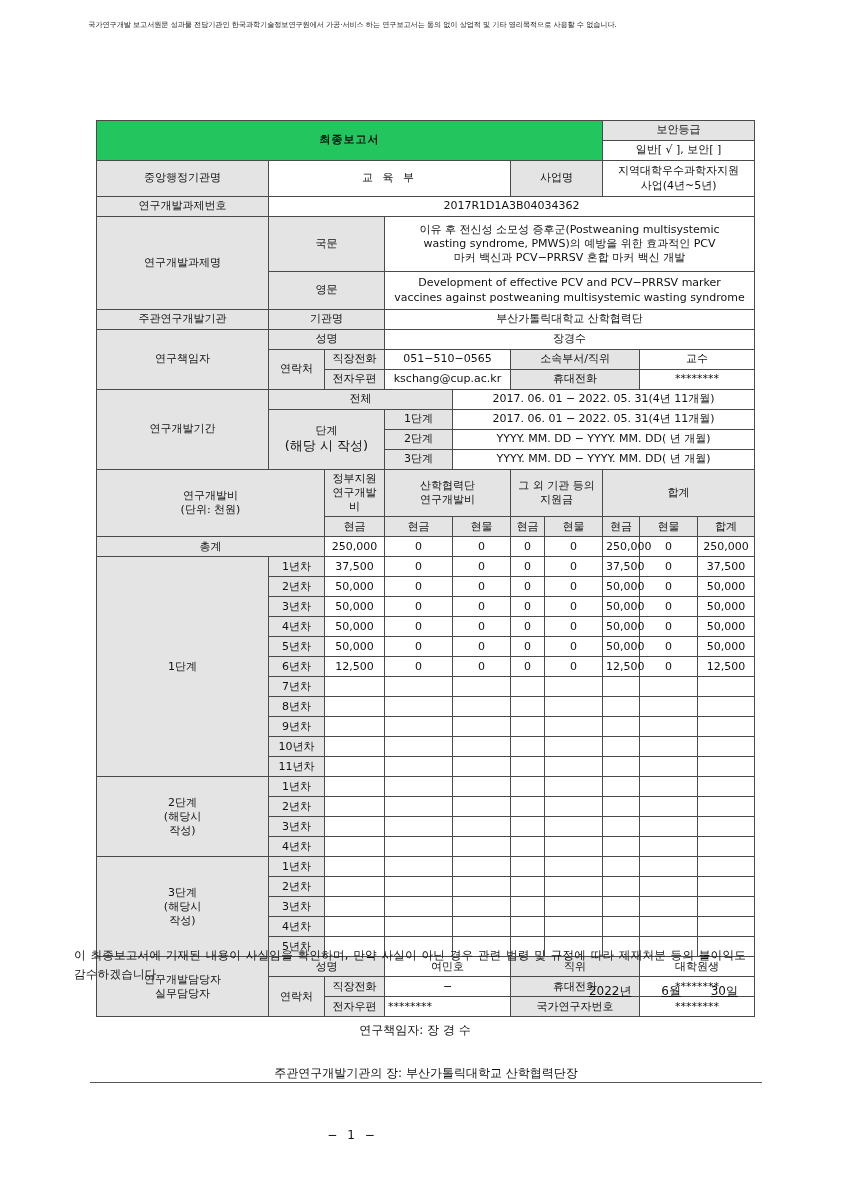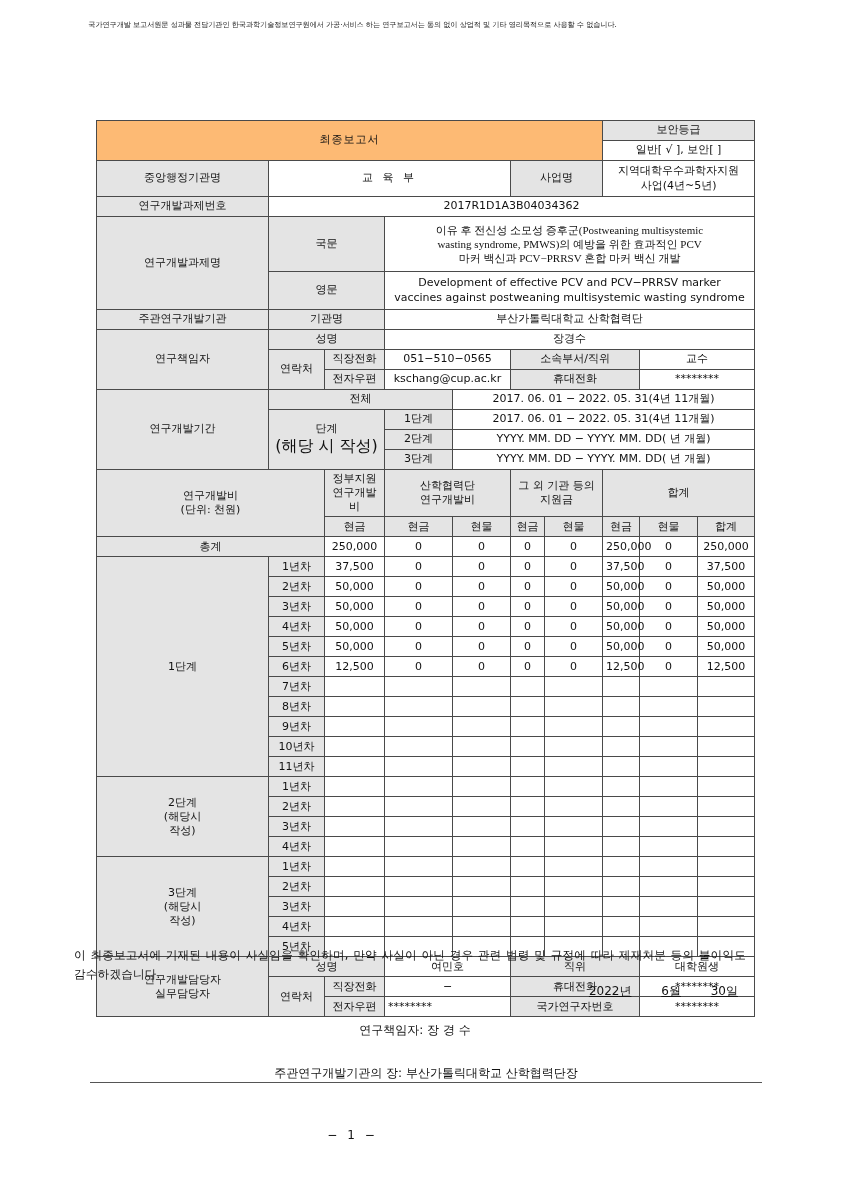--- a/index.html
+++ b/index.html
@@ -44,28 +44,28 @@
     text-align: center;
     vertical-align: middle;
     line-height: 1.28;
     height: 20px;
     color: #111;
   }
   .hd { background: #e4e4e4; }
   .white { background: #ffffff; }
   .title-cell {
     font-size: 19px;
-    font-weight: normal;
+    font-weight: bold;
     letter-spacing: 1px;
     height: 38px;
-    background: #fdba74;
+    background: #22c55e;
   }
   .num { text-align: right; padding-right: 4px; }
   .tall { height: 36px; }
-  .small { font-size: 16px; }
+  .small { font-size: 13px; }
   .xsmall { font-size: 9.5px; }
   .spaced { letter-spacing: 3px; }
   .row18 td { height: 18px; }
   .declaration {
     position: absolute;
     left: 74px; top: 946px;
     width: 672px;
     font-size: 11.6px;
     line-height: 1.62;
     text-align: justify;
@@ -157,21 +157,21 @@
         </tr>
 
         <tr>
           <td class="hd">연구개발과제번호</td>
           <td class="white" colspan="9">2017R1D1A3B04034362</td>
         </tr>
 
         <tr>
           <td class="hd" rowspan="2">연구개발과제명</td>
           <td class="hd" colspan="2">국문</td>
-          <td class="white multi" colspan="7" style="height:55px;font-family:Liberation Serif, serif;">
+          <td class="white multi" colspan="7" style="height:55px;">
             <div>이유 후 전신성 소모성 증후군(Postweaning multisystemic</div>
             <div>wasting syndrome, PMWS)의 예방을 위한 효과적인 PCV</div>
             <div>마커 백신과 PCV−PRRSV 혼합 마커 백신 개발</div>
           </td>
         </tr>
 
         <tr>
           <td class="hd" colspan="2">영문</td>
           <td class="white multi" colspan="7" style="height:38px;">
             <div>Development of effective PCV and PCV−PRRSV marker</div>

